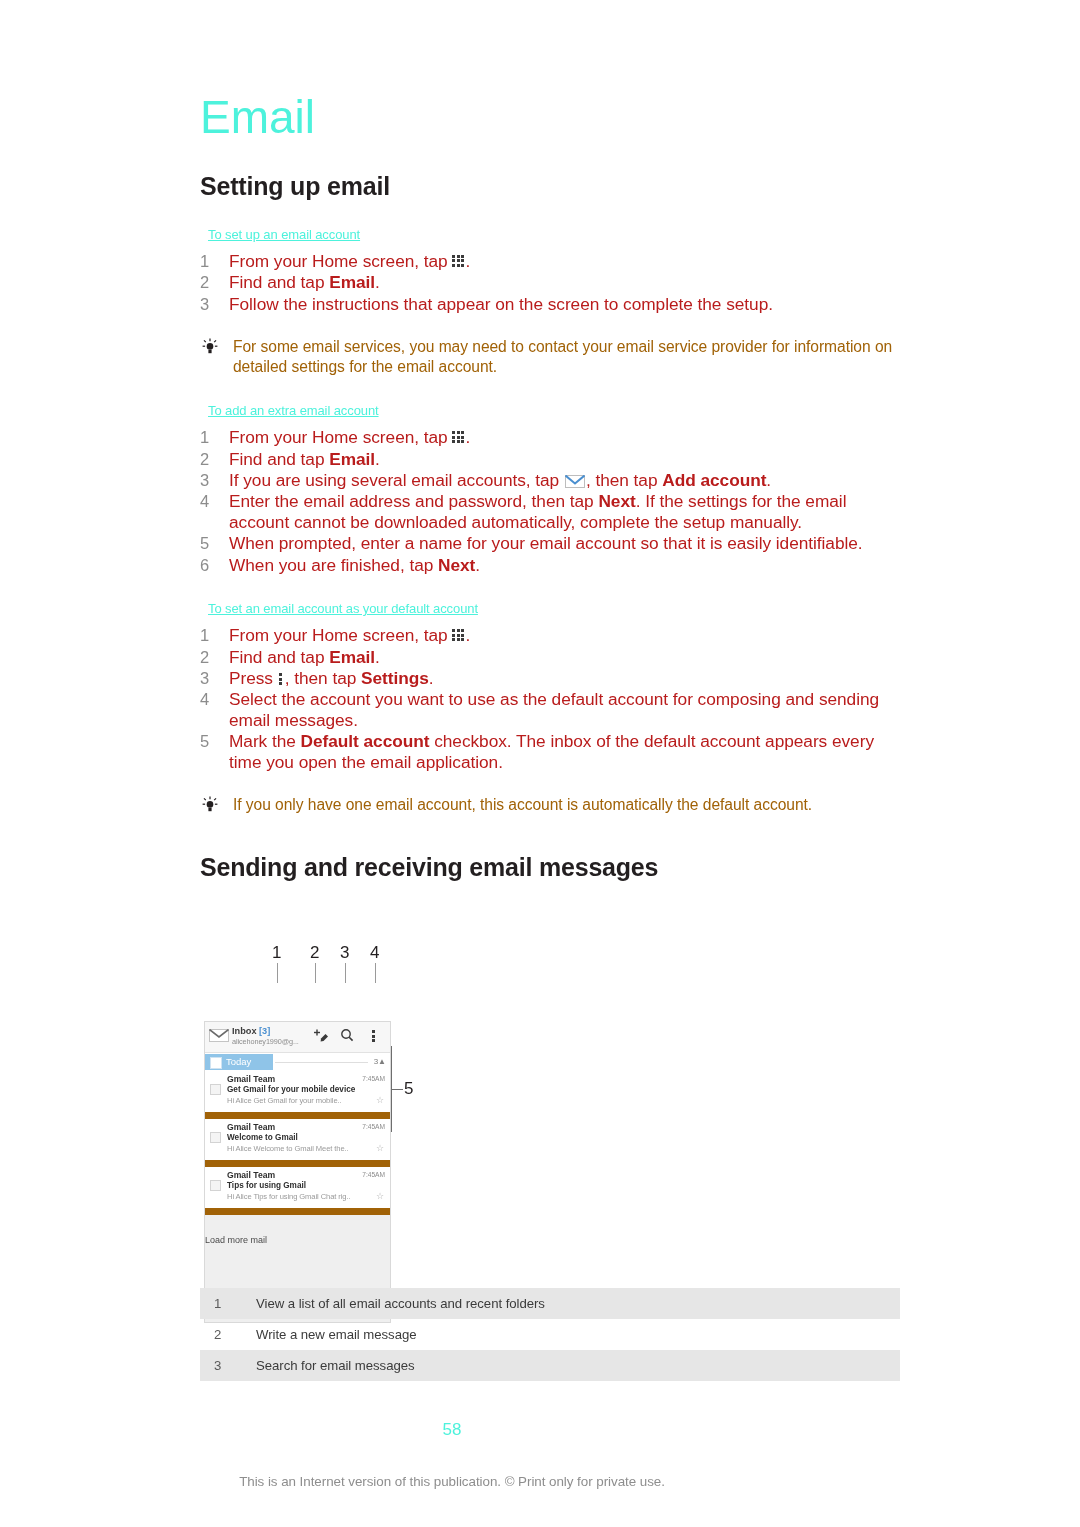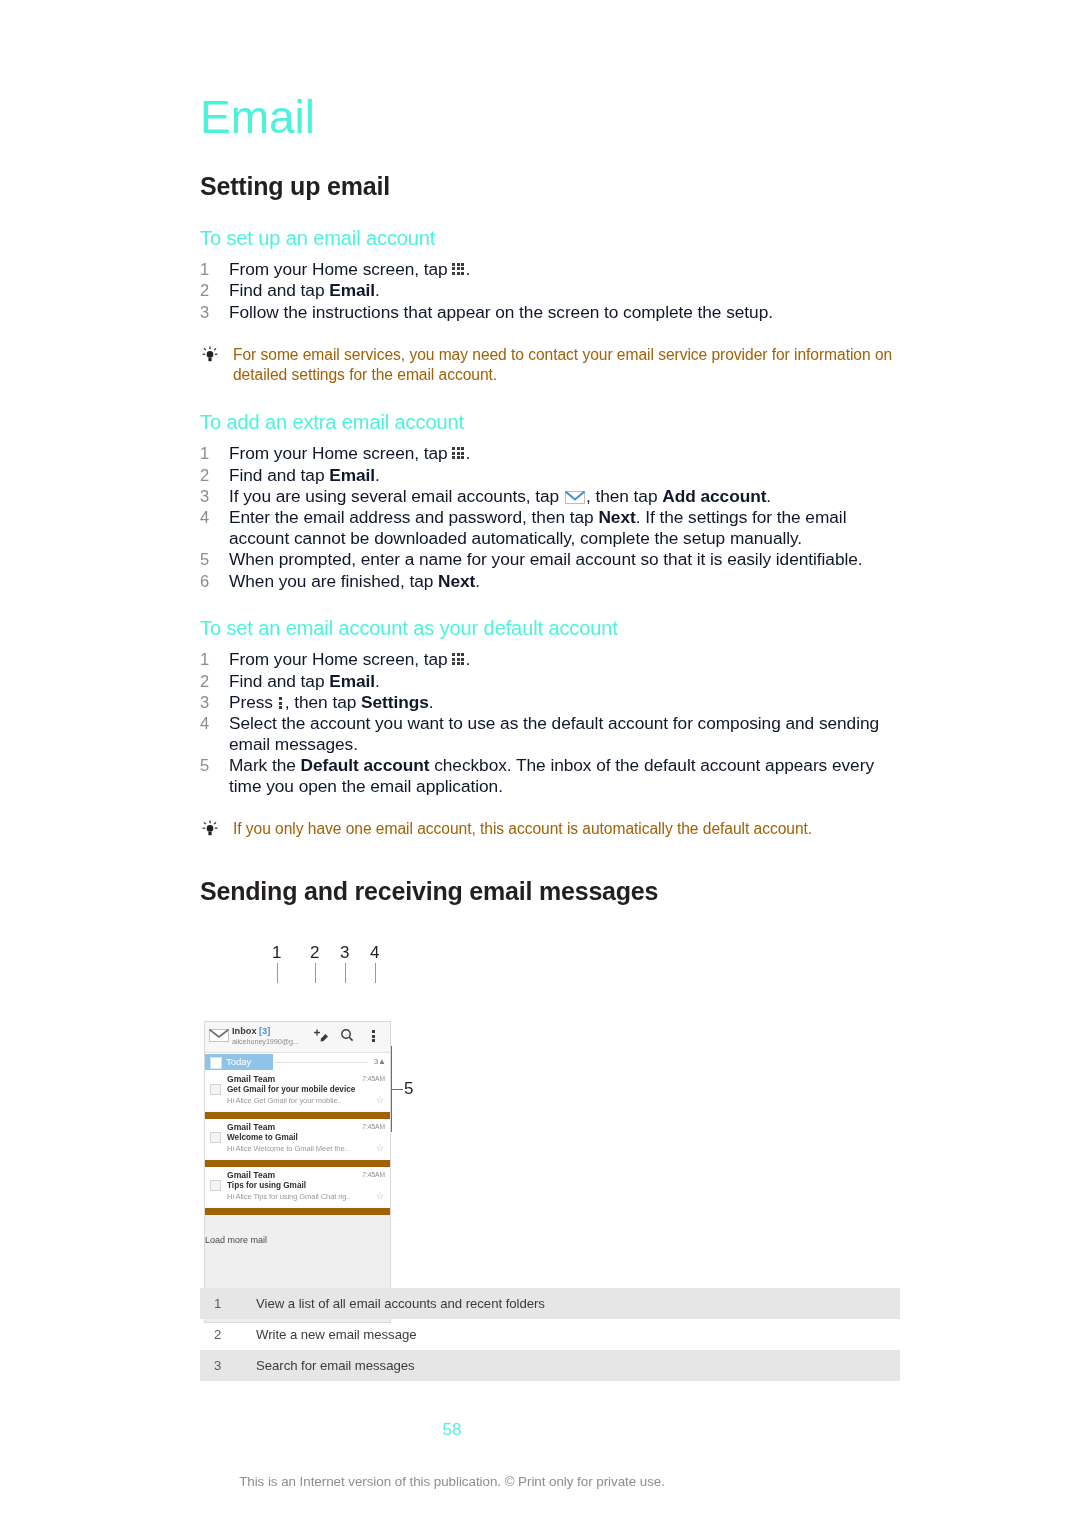--- a/index.html
+++ b/index.html
@@ -36,25 +36,26 @@
 
   .h2 {
     font-size: 25px;
     font-weight: bold;
     color: #231f20;
     letter-spacing: -0.2px;
     margin: 0;
   }
 
   .h3 {
-    font-size: 20px;
+    font-size: 13px;
     font-weight: 400;
     color: #4df2dc;
     letter-spacing: -0.1px;
-    margin: 0;
+    margin: 8px;
+    text-decoration: underline;
   }
 
   
   .content {
     position: absolute;
     left: 200px;
     top: 172px;
     width: 700px;
   }
 
@@ -70,21 +71,21 @@
     list-style: none;
     margin: 0;
     padding: 0;
     counter-reset: step;
   }
   ol.steps > li {
     position: relative;
     padding-left: 29px;
     font-size: 17.3px;
     line-height: 20.8px;
-    color: #0f172a;
+    color: #b91c1c;
     letter-spacing: -0.05px;
     margin-bottom: 0.5px;
   }
   ol.steps > li::before {
     counter-increment: step;
     content: counter(step);
     position: absolute;
     left: 0;
     top: 0;
     width: 16px;

